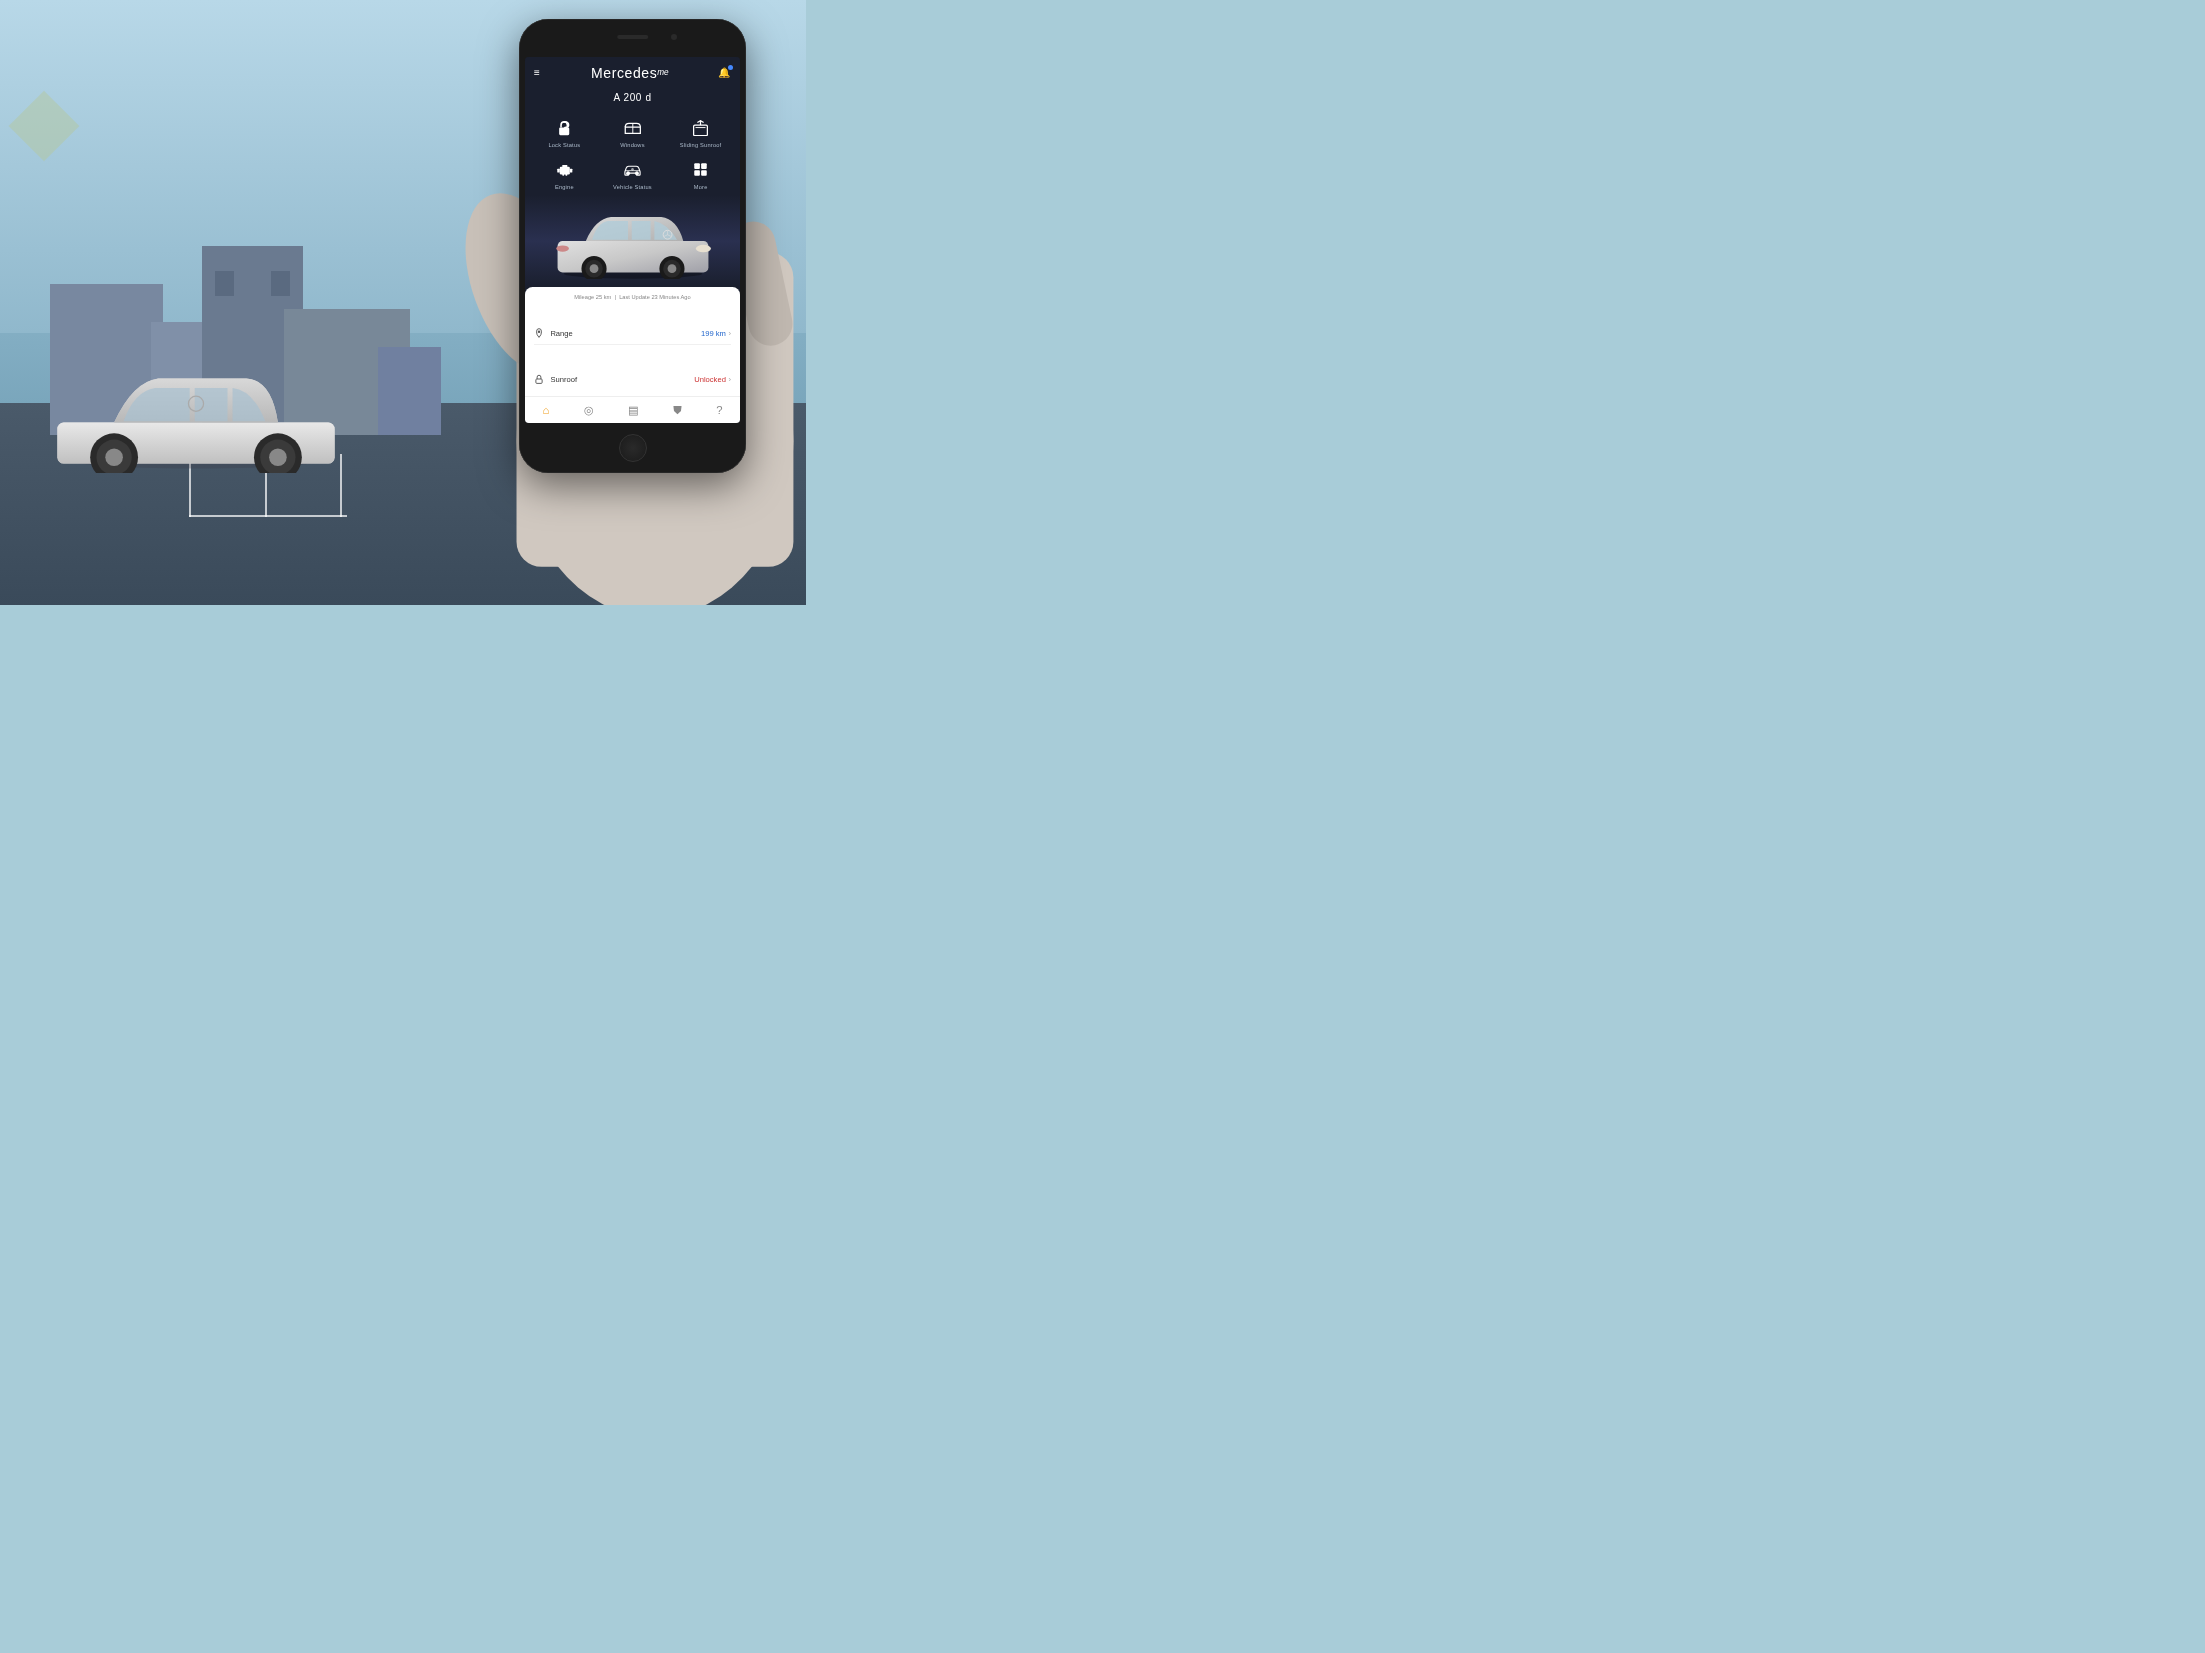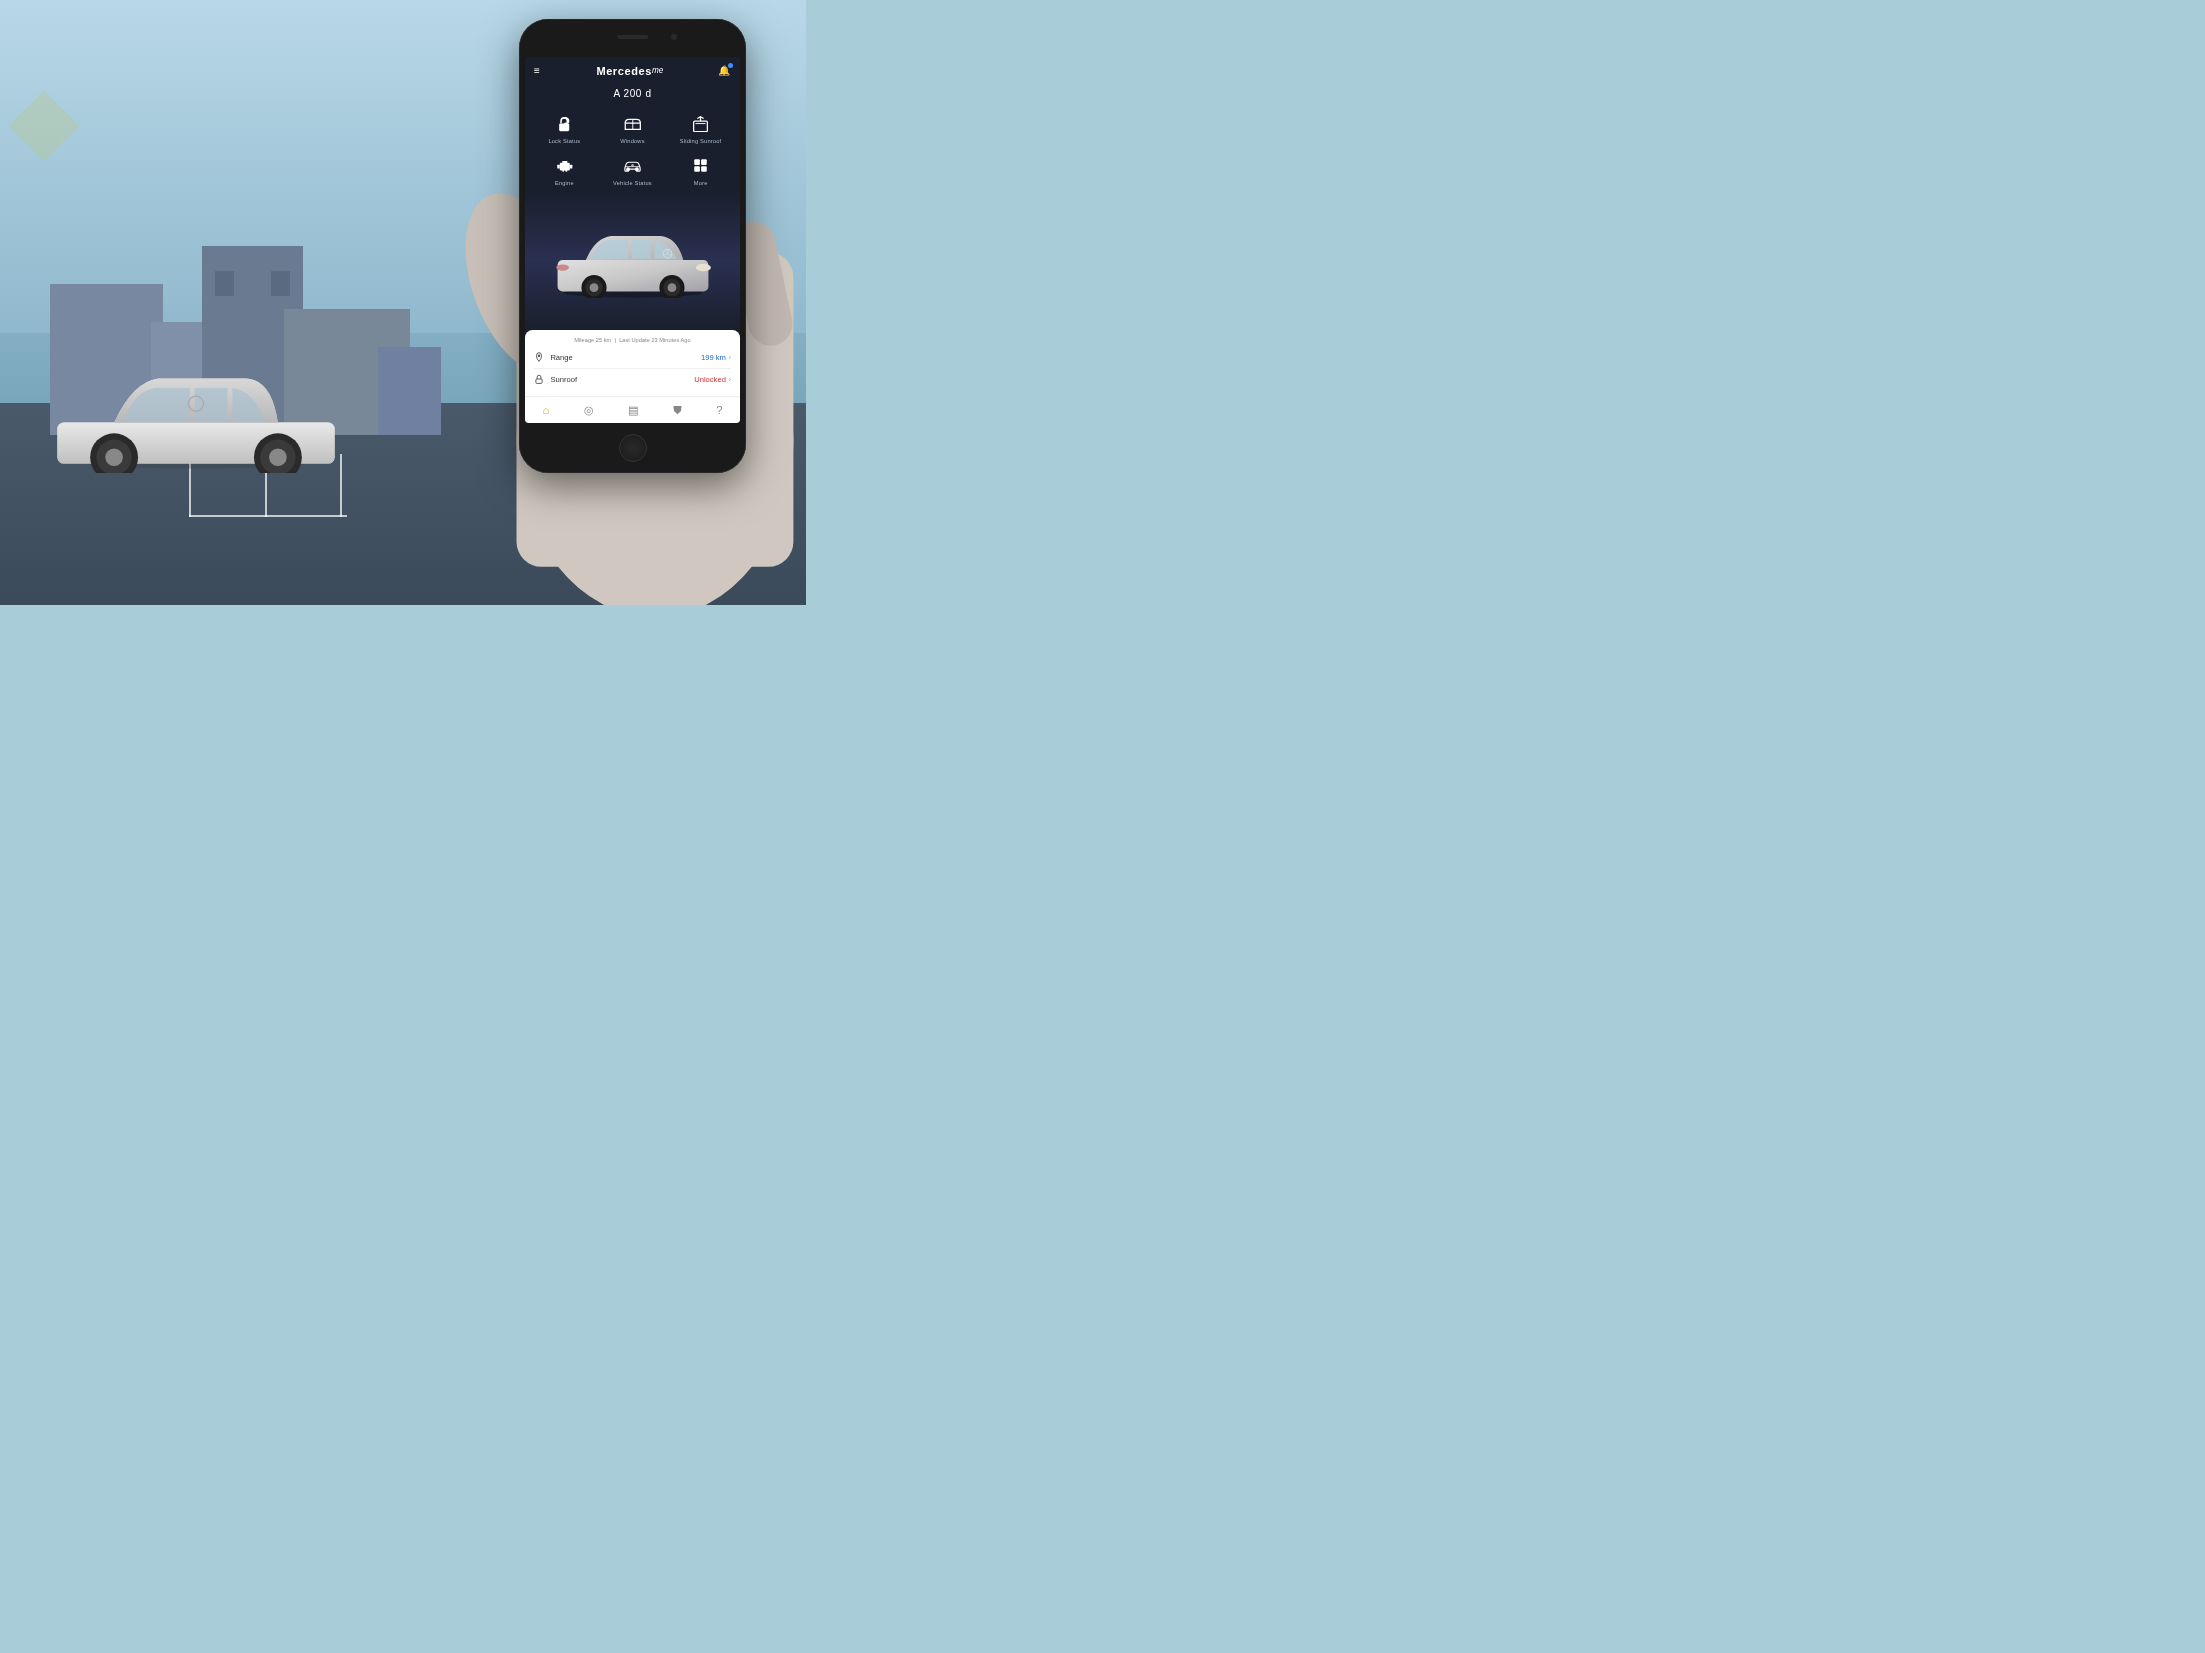--- a/index.html
+++ b/index.html
@@ -127,22 +127,22 @@
     }
 
     .app-logo {
       display: flex;
       align-items: center;
       gap: 0;
     }
 
     .logo-mercedes {
       color: white;
-      font-size: 11px;
-      font-weight: 700;
+      font-size: 14px;
+      font-weight: 400;
       letter-spacing: 0.6px;
     }
 
     .logo-me {
       color: white;
       font-size: 8.2px;
       font-weight: 400;
       font-style: italic;
     }
 
@@ -232,20 +232,21 @@
       text-align: center;
       margin-bottom: 5px;
     }
 
     .info-row {
       display: flex;
       align-items: center;
       padding: 4.4px 0;
       border-bottom: 0.6px solid #f0f0f0;
       cursor: pointer;
+      margin-top: 24px;
     }
 
     .info-row:last-child {
       border-bottom: none;
     }
 
     .info-row-icon {
       margin-right: 6.3px;
       font-size: 8.8px;
       color: #555;

